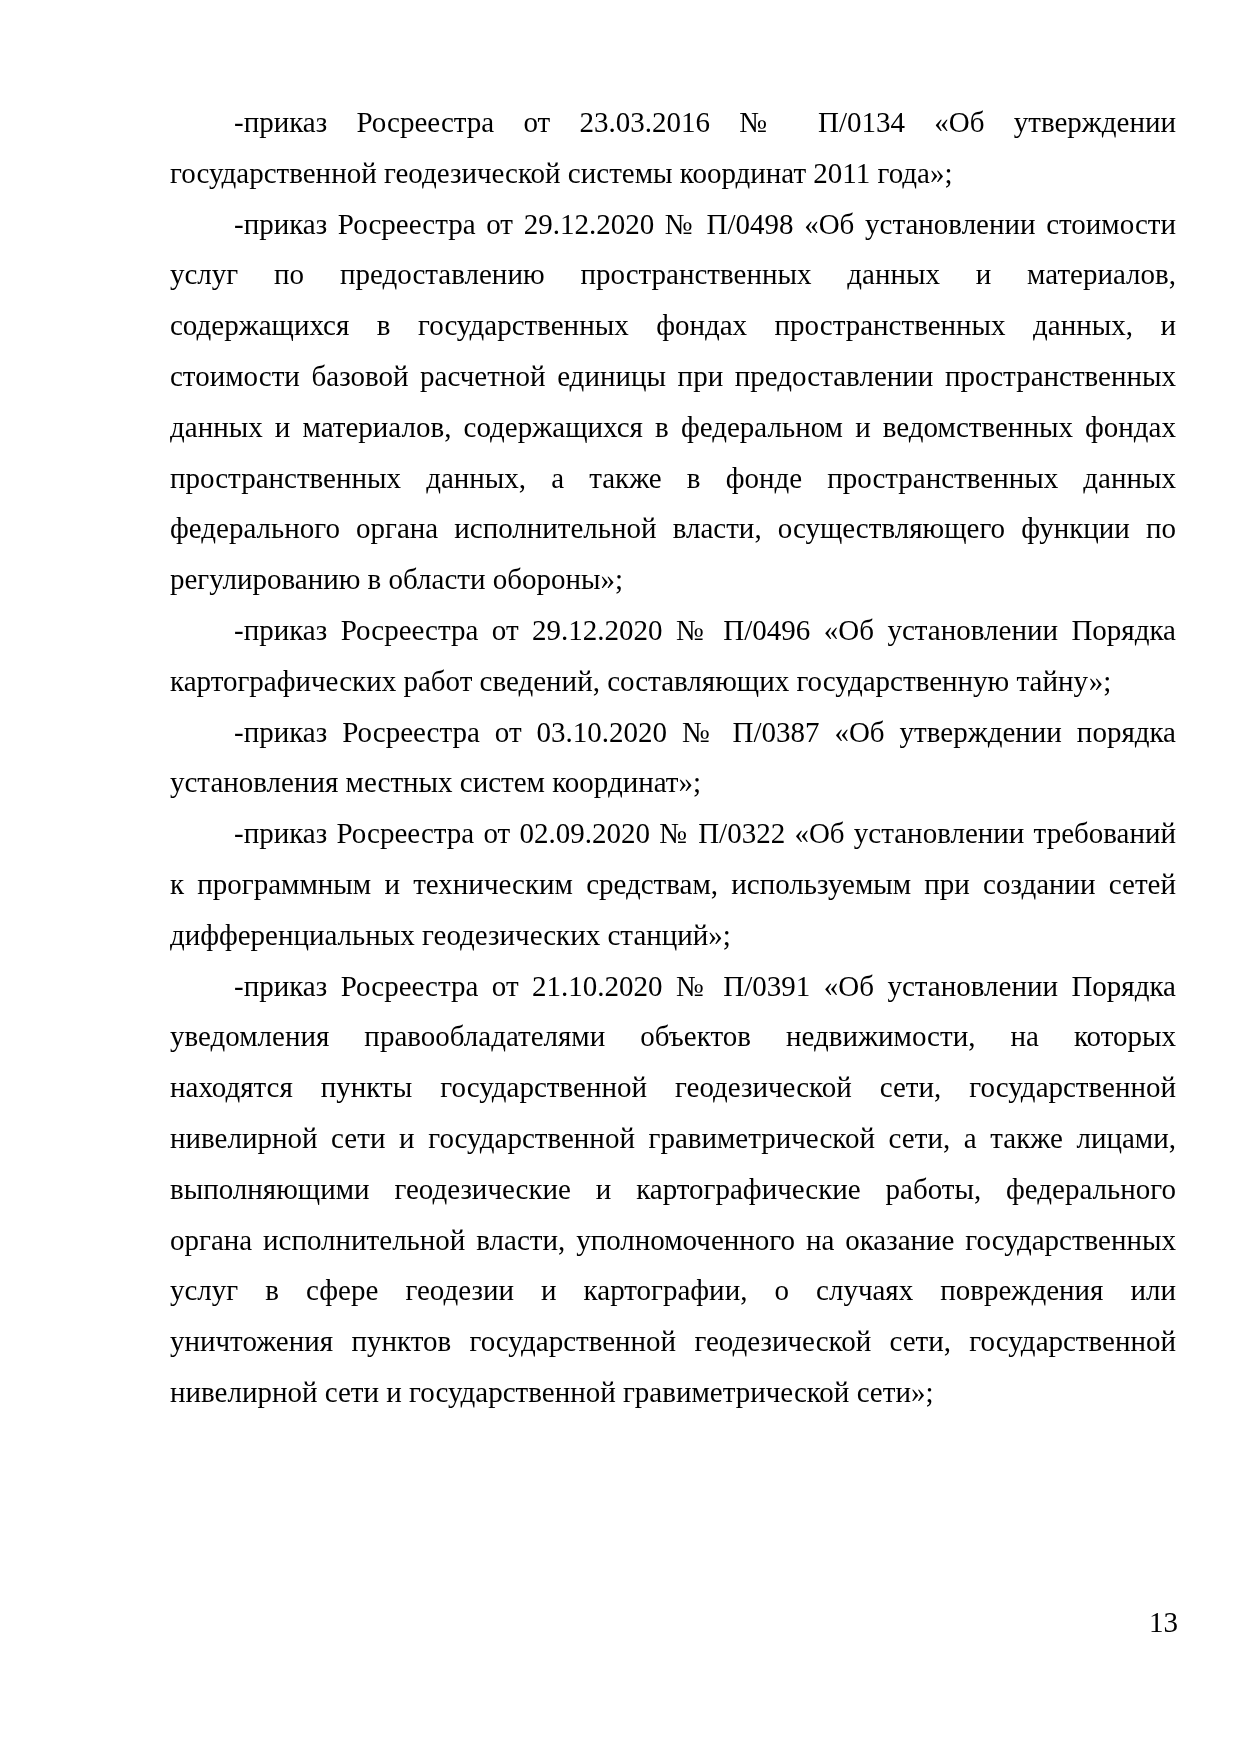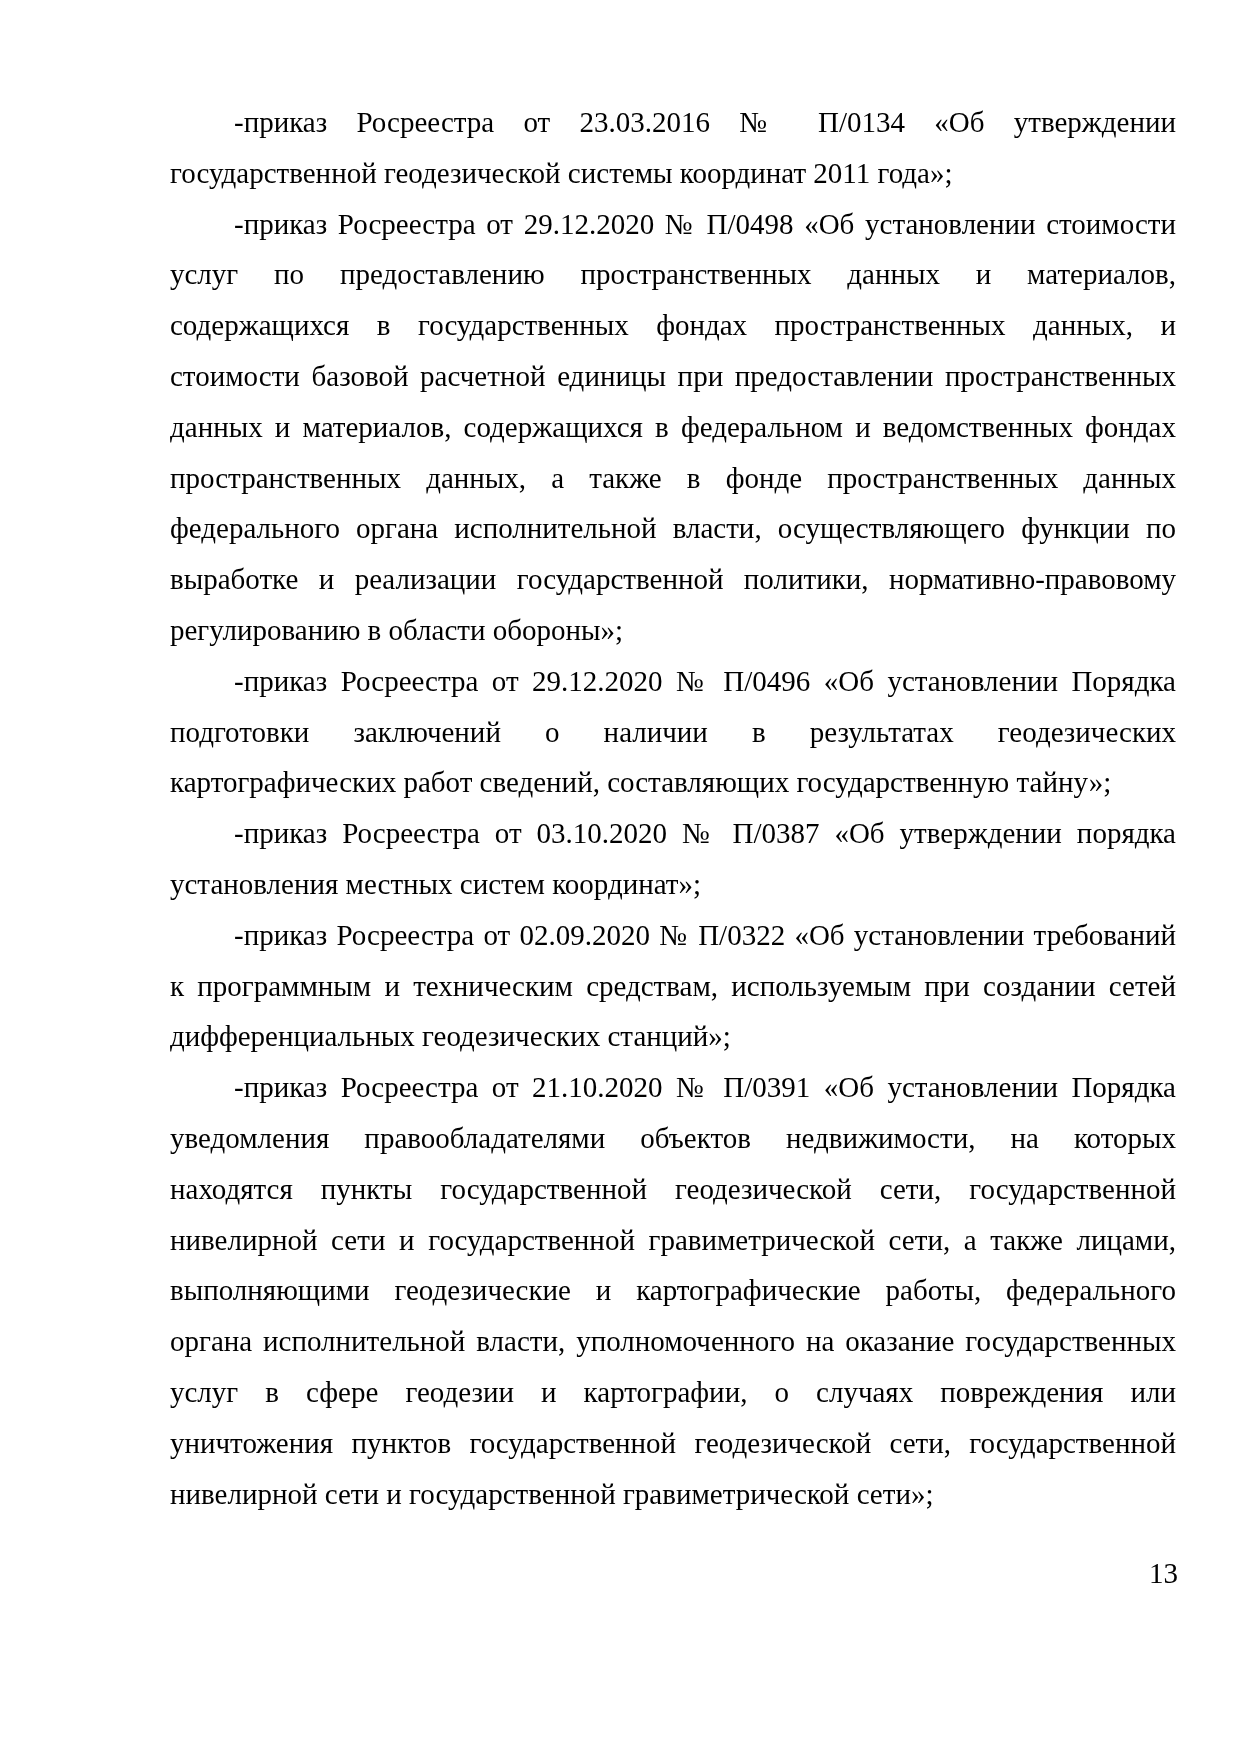--- a/index.html
+++ b/index.html
@@ -36,21 +36,21 @@
   }
   .line.j {
     text-align: justify;
     text-align-last: justify;
   }
   .line.indent {
     text-indent: 64px;
   }
   .page-number {
     position: absolute;
-    top: 1556px;
+    top: 1605px;
     right: 63px;
     font-size: 29px;
     line-height: 34px;
   }
 </style>
 </head>
 <body>
 
 <div class="page">
   <div class="content">
@@ -61,27 +61,25 @@
     </div>
 
     <div class="paragraph">
       <div class="line j indent">-приказ Росреестра от 29.12.2020 № П/0498 «Об установлении стоимости</div>
       <div class="line j">услуг по предоставлению пространственных данных и материалов,</div>
       <div class="line j">содержащихся в государственных фондах пространственных данных, и</div>
       <div class="line j">стоимости базовой расчетной единицы при предоставлении пространственных</div>
       <div class="line j">данных и материалов, содержащихся в федеральном и ведомственных фондах</div>
       <div class="line j">пространственных данных, а также в фонде пространственных данных</div>
       <div class="line j">федерального органа исполнительной власти, осуществляющего функции по</div>
-      <div class="line j">выработке и реализации государственной политики, нормативно-правовому</div>
       <div class="line">регулированию в области обороны»;</div>
     </div>
 
     <div class="paragraph">
       <div class="line j indent">-приказ Росреестра от 29.12.2020 № П/0496 «Об установлении Порядка</div>
-      <div class="line j">подготовки заключений о наличии в результатах геодезических</div>
       <div class="line">картографических работ сведений, составляющих государственную тайну»;</div>
     </div>
 
     <div class="paragraph">
       <div class="line j indent">-приказ Росреестра от 03.10.2020 № П/0387 «Об утверждении порядка</div>
       <div class="line">установления местных систем координат»;</div>
     </div>
 
     <div class="paragraph">
       <div class="line j indent">-приказ Росреестра от 02.09.2020 № П/0322 «Об установлении требований</div>

